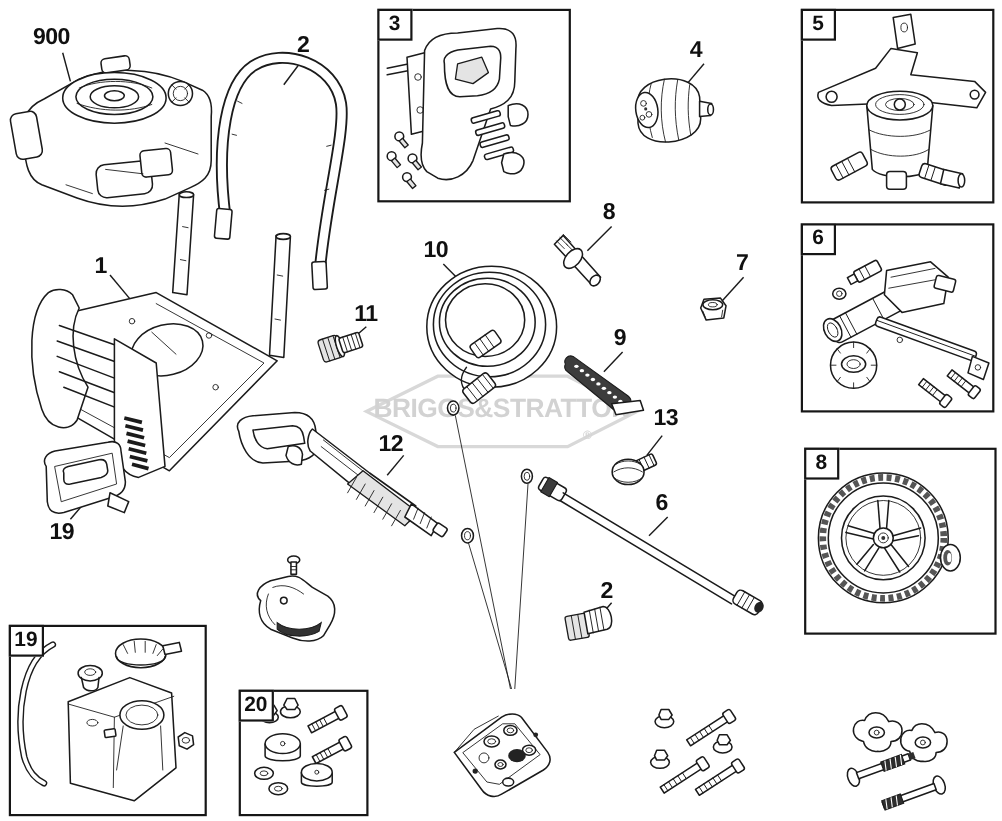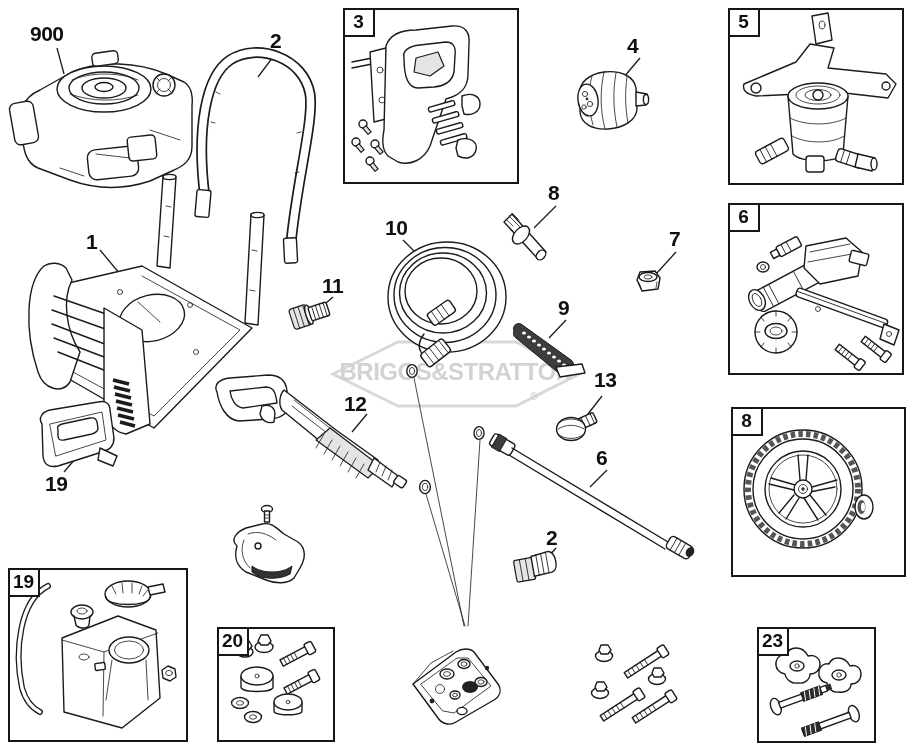--- a/index.html
+++ b/index.html
@@ -515,23 +515,20 @@
     </div>
   <div class="pbox" id="b15">
       <div class="box-num">8</div>
     </div>
   <div class="pbox" id="b19">
       <div class="box-num">19</div>
     </div>
   <div class="pbox" id="b20">
       <div class="box-num">20</div>
     </div>
-  <div class="pbox" id="b23">
-      <div class="box-num">23</div>
-    </div>
 
   <div class="callout" id="c900">900</div>
   <div class="callout" id="c2">2</div>
   <div class="callout" id="c1">1</div>
   <div class="callout" id="c4">4</div>
   <div class="callout" id="c7">7</div>
   <div class="callout" id="c8">8</div>
   <div class="callout" id="c9">9</div>
   <div class="callout" id="c10">10</div>
   <div class="callout" id="c11">11</div>

